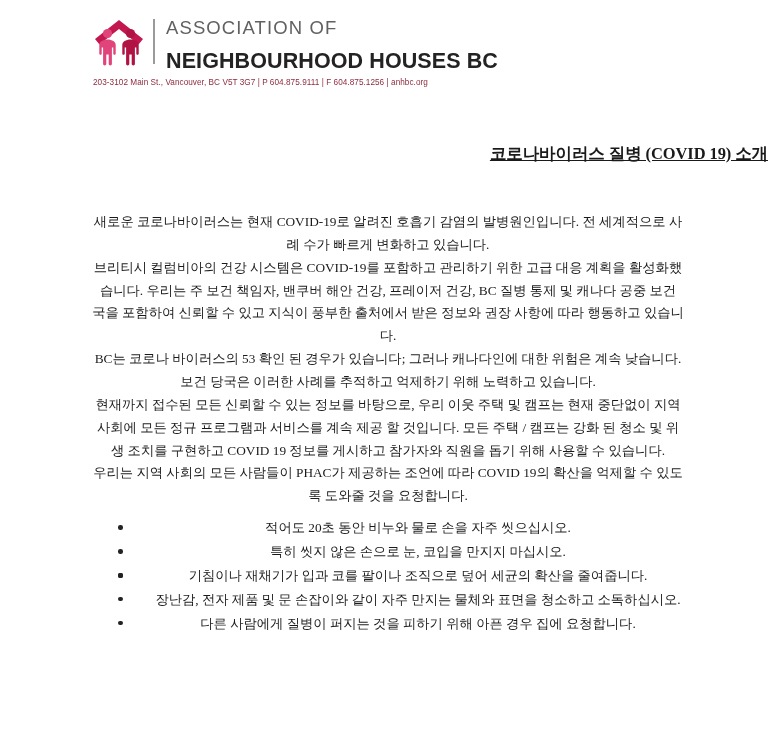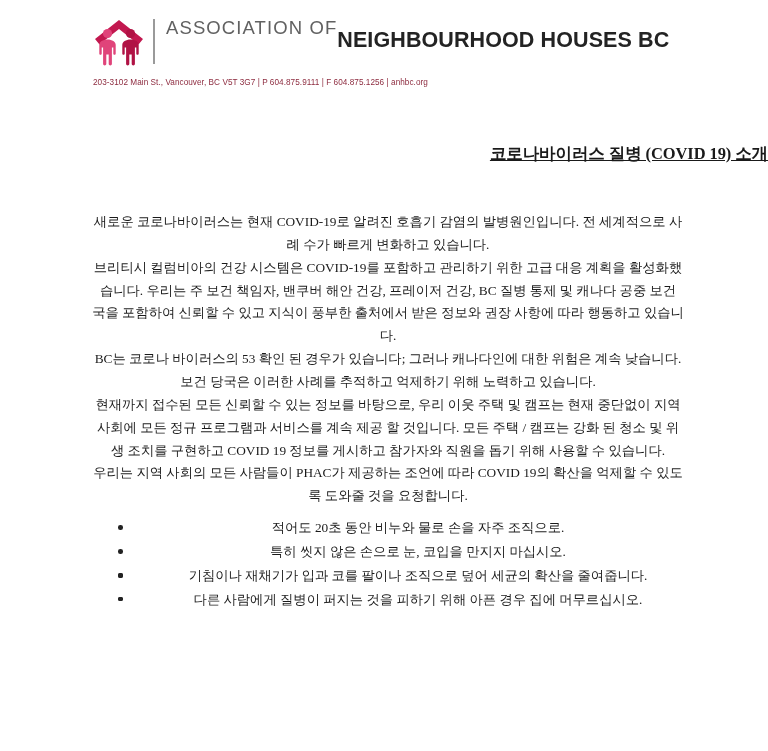--- a/index.html
+++ b/index.html
@@ -34,21 +34,21 @@
   .logo-divider {
     width: 2px;
     align-self: stretch;
     background: #9a9a9a;
     margin: 2px 11px 10px 8px;
     height: 45px;
   }
 
   .logo-words {
     display: flex;
-    flex-direction: row;
+    flex-direction: column;
     justify-content: space-between;
     padding-top: 1px;
   }
   .org-line1 {
     font-family: "Liberation Sans", "DejaVu Sans", sans-serif;
     font-size: 18.5px;
     letter-spacing: 1.1px;
     color: #616161;
     line-height: 1.12;
     font-weight: 400;
@@ -149,35 +149,36 @@
 <div class="body-copy">
   <p>새로운 코로나바이러스는 현재 COVID-19로 알려진 호흡기 감염의 발병원인입니다. 전 세계적으로 사례 수가 빠르게 변화하고 있습니다.</p>
   <p>브리티시 컬럼비아의 건강 시스템은 COVID-19를 포함하고 관리하기 위한 고급 대응 계획을 활성화했습니다. 우리는 주 보건 책임자, 밴쿠버 해안 건강, 프레이저 건강, BC 질병 통제 및 캐나다 공중 보건 국을 포함하여 신뢰할 수 있고 지식이 풍부한 출처에서 받은 정보와 권장 사항에 따라 행동하고 있습니다.</p>
   <p>BC는 코로나 바이러스의 53 확인 된 경우가 있습니다; 그러나 캐나다인에 대한 위험은 계속 낮습니다. 보건 당국은 이러한 사례를 추적하고 억제하기 위해 노력하고 있습니다.</p>
   <p>현재까지 접수된 모든 신뢰할 수 있는 정보를 바탕으로, 우리 이웃 주택 및 캠프는 현재 중단없이 지역 사회에 모든 정규 프로그램과 서비스를 계속 제공 할 것입니다. 모든 주택 / 캠프는 강화 된 청소 및 위생 조치를 구현하고 COVID 19 정보를 게시하고 참가자와 직원을 돕기 위해 사용할 수 있습니다.</p>
   <p>우리는 지역 사회의 모든 사람들이 PHAC가 제공하는 조언에 따라 COVID 19의 확산을 억제할 수 있도록 도와줄 것을 요청합니다.</p>
 
   <ul class="tips">
     <li>
       <span class="bullet-dot"></span>
-      <span>적어도 20초 동안 비누와 물로 손을 자주 조직으로.</span>
+      <span>적어도 20초 동안 비누와 물로 손을 자주 씻으십시오.</span>
     </li>
     <li>
       <span class="bullet-dot"></span>
       <span>특히 씻지 않은 손으로 눈, 코입을 만지지 마십시오.</span>
     </li>
     <li>
       <span class="bullet-dot"></span>
     </li>
     <li>
       <span class="bullet-dot"></span>
       <span>기침이나 재채기가 입과 코를 팔이나 조직으로 덮어 세균의 확산을 줄여줍니다.</span>
     </li>
     <li>
       <span class="bullet-dot"></span>
+      <span>장난감, 전자 제품 및 문 손잡이와 같이 자주 만지는 물체와 표면을 청소하고 소독하십시오.</span>
     </li>
     <li>
       <span class="bullet-dot"></span>
-      <span>다른 사람에게 질병이 퍼지는 것을 피하기 위해 아픈 경우 집에 머무르십시오.</span>
+      <span>다른 사람에게 질병이 퍼지는 것을 피하기 위해 아픈 경우 집에 요청합니다.</span>
     </li>
   </ul>
 
 </div>
 
 </body></html>

